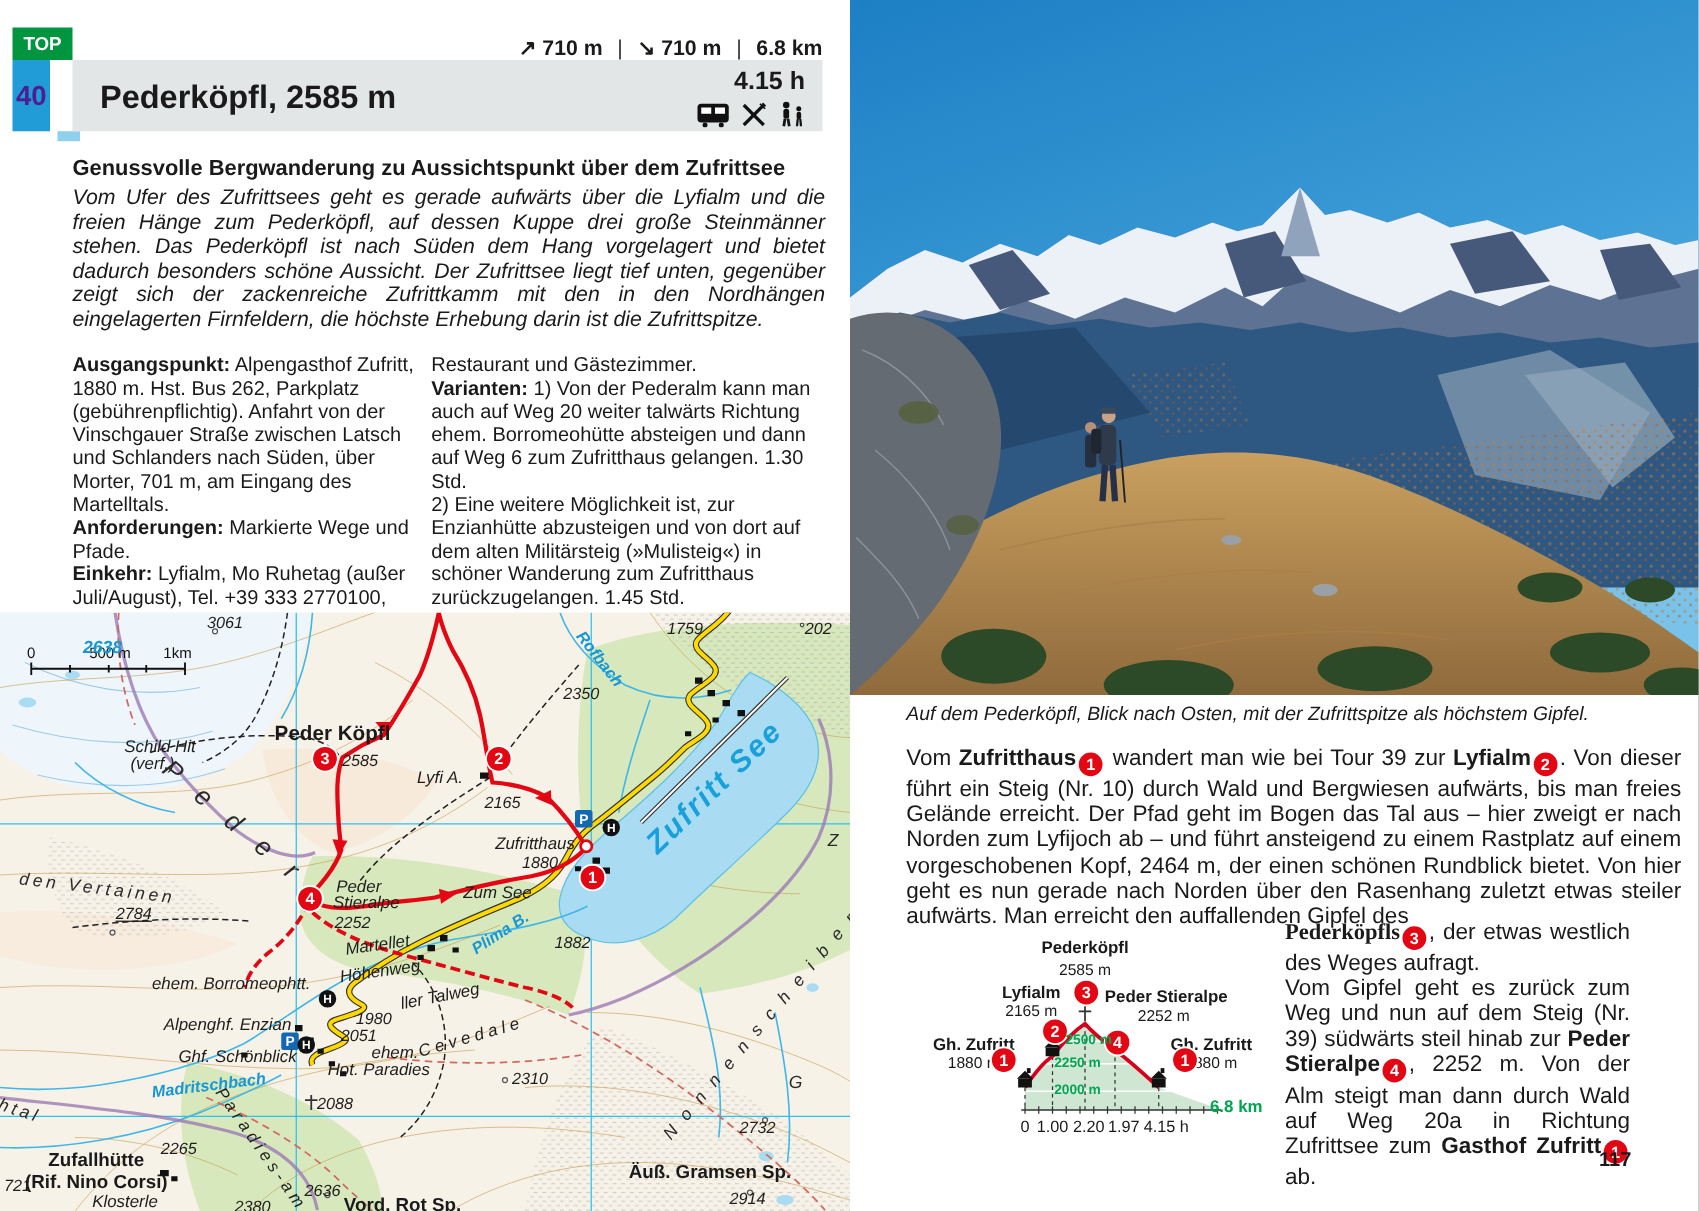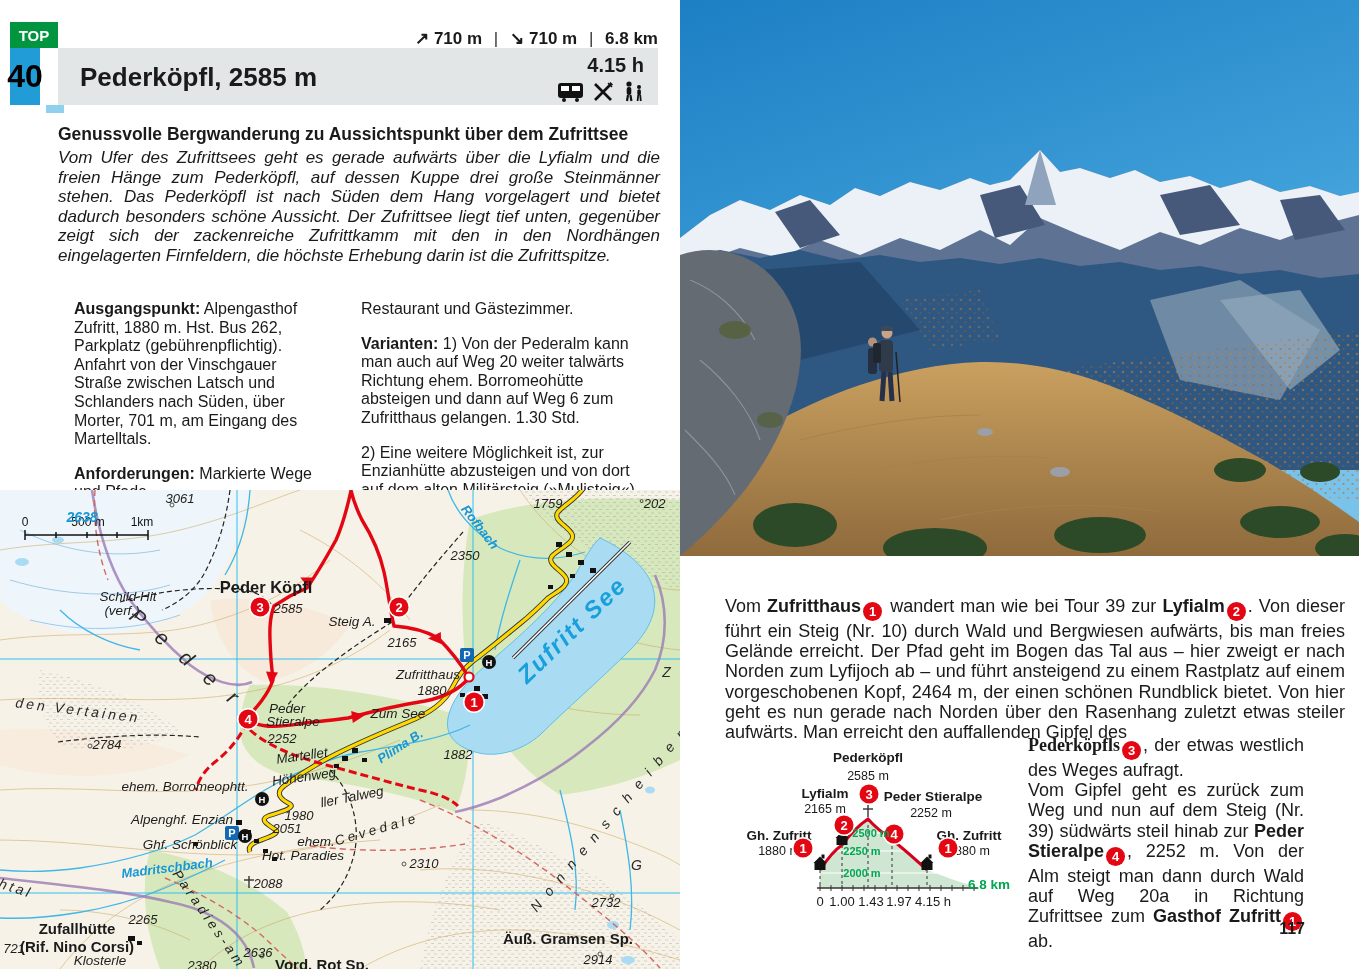--- a/index.html
+++ b/index.html
@@ -4,21 +4,21 @@
 <style>
   html,body{margin:0;padding:0;background:#888;}
   #page{position:relative;width:1359px;height:969px;background:#fff;overflow:hidden;
         font-family:"Liberation Sans",sans-serif;color:#1a1a1a;}
   .abs{position:absolute;}
 
   
   .top-badge{position:absolute;left:10px;top:22px;width:48px;height:26px;background:#00953e;
     color:#fff;font-weight:bold;font-size:15px;display:flex;align-items:center;justify-content:center;}
   .tour-num{position:absolute;left:10px;top:48px;width:30px;height:57px;background:#219cd7;
-    color:#000000;font-weight:bold;font-size:32px;display:flex;align-items:center;justify-content:center;}
+    color:#4c1d95;font-weight:bold;font-size:22px;display:flex;align-items:center;justify-content:center;}
   .tour-tab{position:absolute;left:46px;top:105px;width:18px;height:8px;background:#8fd0ee;}
   .title-bar{position:absolute;left:58px;top:48px;width:600px;height:57px;background:#e2e6e7;}
   .title-bar .t{position:absolute;left:22px;top:14px;font-size:26px;font-weight:bold;}
   .dur{position:absolute;right:14px;top:6px;font-size:20px;font-weight:bold;}
   .icons-row{position:absolute;right:12px;top:33px;display:flex;gap:9px;align-items:center;}
   .stats{position:absolute;left:58px;top:28px;width:600px;text-align:right;font-size:17px;font-weight:bold;}
   .stats .sep{margin:0 7px;font-weight:normal;color:#333;}
 
   
   .heading{position:absolute;left:58px;top:124px;width:605px;font-size:17.5px;font-weight:bold;}
@@ -51,21 +51,21 @@
   .scale-label{font-size:12px;color:#111;}
 
   
   #photo{position:absolute;left:680px;top:0;width:679px;height:556px;}
   .caption{position:absolute;left:725px;top:563px;width:610px;font-size:15.5px;font-style:italic;}
 
   
   #body-p1{position:absolute;left:725px;top:596px;width:620px;font-size:18px;line-height:20.2px;text-align:justify;}
   #body-col2{position:absolute;left:1028px;top:735px;width:276px;font-size:18px;line-height:20.2px;text-align:justify;}
   #body-col2 .para{margin:0;}
-  .para{margin:16px;}
+  .para{margin:0;}
 
   
   #profile{position:absolute;left:735px;top:745px;width:280px;height:172px;}
   #profile-labels{position:absolute;left:0;top:0;width:280px;height:172px;}
   .pl{position:absolute;transform:translate(-50%,-50%);white-space:nowrap;line-height:1;}
   .pname{font-weight:bold;font-size:13.5px;}
   .pht{font-size:12.5px;}
   .pgreen{color:#00a651;font-size:11px;font-weight:bold;}
   .pkm{color:#00a651;font-size:13.5px;font-weight:bold;}
   .paxis{font-size:13px;}
@@ -317,21 +317,21 @@
         <div class="ml blue-num" style="left: 82px; top: 27px;">2638</div>
         <div class="ml num" style="left: 180px; top: 8px;">3061</div>
         <div class="ml num" style="left: 548px; top: 13px;">1759</div>
         <div class="ml num" style="left: 652px; top: 13px;">°202</div>
         <div class="ml stream-label" style="left: 480px; top: 37px; transform: translate(-50%, -50%) rotate(52deg);">Rofbach</div>
         <div class="ml num" style="left: 465px; top: 65px;">2350</div>
         <div class="ml it" style="left: 128px; top: 107px;">Schild Hit</div>
         <div class="ml it" style="left: 122px; top: 121px;">(verf.)</div>
         <div class="ml bold-place" style="left: 266px; top: 97px;">Peder Köpfl</div>
         <div class="ml num" style="left: 288px; top: 118px;">2585</div>
-        <div class="ml it" style="left: 352px; top: 132px;">Steig A.</div>
+        <div class="ml it" style="left: 352px; top: 132px;">Lyfi A.</div>
         <div class="ml num" style="left: 402px; top: 152px;">2165</div>
         <div class="ml it" style="left: 428px; top: 185px;">Zufritthaus</div>
         <div class="ml num" style="left: 432px; top: 200px;">1880</div>
         <div class="ml it" style="left: 398px; top: 224px;">Zum See</div>
         <div class="ml lake-label" style="left: 572px; top: 140px; transform: translate(-50%, -50%) rotate(-44deg);">Zufritt See</div>
         <div class="ml valley-label2" style="left: 668px; top: 182px;">Z</div>
         <div class="ml valley-label" style="left: 187px; top: 168px; transform: translate(-50%, -50%) rotate(40deg);">P e d e r</div>
         <div class="ml valley-label2" style="left: 78px; top: 220px; transform: translate(-50%, -50%) rotate(7deg);">den Vertainen</div>
         <div class="ml it" style="left: 287px; top: 219px;">Peder</div>
         <div class="ml it" style="left: 293px; top: 232px;">Stieralpe</div>
@@ -348,21 +348,21 @@
         <div class="ml it" style="left: 303px; top: 366px;">Hot. Paradies</div>
         <div class="ml num" style="left: 268px; top: 393px;">2088</div>
         <div class="ml stream-label" style="left: 400px; top: 256px; transform: translate(-50%, -50%) rotate(-33deg);">Plima B.</div>
         <div class="ml it" style="left: 352px; top: 307px; transform: translate(-50%, -50%) rotate(-11deg);">ller Talweg</div>
         <div class="ml num" style="left: 458px; top: 264px;">1882</div>
         <div class="ml bold-place2" style="left: 77px; top: 438px;">Zufallhütte</div>
         <div class="ml bold-place2" style="left: 77px; top: 456px;">(Rif. Nino Corsi)</div>
         <div class="ml it" style="left: 100px; top: 471px;">Klosterle</div>
         <div class="ml num" style="left: 14px; top: 458px;">721</div>
         <div class="ml num" style="left: 143px; top: 429px;">2265</div>
-        <div class="ml num" style="left: 107px; top: 254px;">2784</div>
+        <div class="ml num" style="left: 107px; top: 241px; text-decoration: underline;">2784</div>
         <div class="ml valley-label2" style="left: 16px; top: 398px; transform: translate(-50%, -50%) rotate(18deg);">htal</div>
         <div class="ml it" style="left: 208px; top: 428px; transform: translate(-50%, -50%) rotate(55deg);">P a r a d i e s - a m</div>
         <div class="ml it" style="left: 375px; top: 340px; transform: translate(-50%, -50%) rotate(-16deg);">C e v e d a l e</div>
         <div class="ml num" style="left: 424px; top: 373px;">2310</div>
         <div class="ml valley-label2" style="left: 608px; top: 330px; transform: translate(-50%, -50%) rotate(-50deg);">N o n n e n s c h e i b e r</div>
         <div class="ml valley-label2" style="left: 638px; top: 375px;">G</div>
         <div class="ml num" style="left: 606px; top: 412px;">2732</div>
         <div class="ml bold-place2" style="left: 568px; top: 448px;">Äuß. Gramsen Sp.</div>
         <div class="ml num" style="left: 598px; top: 469px;">2914</div>
         <div class="ml bold-place2" style="left: 322px; top: 474px;">Vord. Rot Sp.</div>
@@ -444,20 +444,21 @@
         <rect x="199" y="340" width="14" height="32" rx="4" fill="#2f3a4a"></rect>
         <rect x="193" y="343" width="8" height="20" rx="3" fill="#1f2630"></rect>
         <line x1="204" y1="372" x2="202" y2="401" stroke="#273049" stroke-width="5"></line>
         <line x1="210" y1="372" x2="212" y2="401" stroke="#273049" stroke-width="5"></line>
         <circle cx="207" cy="333" r="5.5" fill="#caa287"></circle>
         <rect x="201" y="326" width="12" height="5" rx="2" fill="#3a4a5a"></rect>
       </g>
     </svg>
   </div>
 
+  <div class="caption">Auf dem Pederköpfl, Blick nach Osten, mit der Zufrittspitze als höchstem Gipfel.</div>
 
   <div id="body-p1"><span>Vom </span><span style="font-weight: bold;">Zufritthaus</span><span class="badge">1</span><span> wandert man wie bei Tour 39 zur </span><span style="font-weight: bold;">Lyfialm</span><span class="badge">2</span><span>. Von dieser führt ein Steig (Nr. 10) durch Wald und Bergwiesen aufwärts, bis man freies Gelände erreicht. Der Pfad geht im Bogen das Tal aus – hier zweigt er nach Norden zum Lyfijoch ab – und führt ansteigend zu einem Rastplatz auf einem vorgeschobenen Kopf, 2464 m, der einen schönen Rundblick bietet. Von hier geht es nun gerade nach Norden über den Rasenhang zuletzt etwas steiler aufwärts. Man erreicht den auffallenden Gipfel des</span></div>
   <div id="body-col2">
       <div class="para"><span style="font-weight: bold; font-family: Liberation Serif, serif;">Pederköpfls</span><span class="badge">3</span><span>, der etwas westlich des Weges aufragt.</span></div>
       <div class="para"><span>Vom Gipfel geht es zurück zum Weg und nun auf dem Steig (Nr. 39) südwärts steil hinab zur </span><span style="font-weight: bold;">Peder Stieralpe</span><span class="badge">4</span><span>, 2252 m. Von der Alm steigt man dann durch Wald auf Weg 20a in Richtung Zufrittsee zum </span><span style="font-weight: bold;">Gasthof Zufritt</span><span class="badge">1</span><span> ab.</span></div>
     </div>
 
   <div id="profile">
     <svg width="280" height="172" viewBox="0 0 280 172">
       <path d="M85,143 L85,125 C95,110 101,104 107,100 C116,88 124,80 133,74 C140,82 149,89 157,95 C168,103 181,115 192,125 C208,131 225,137 240,142 L240,143 Z" fill="#cfe6d3"></path>
@@ -527,21 +528,21 @@
         <div class="badge abs-badge" style="left: 157px; top: 89px;">4</div>
         <div class="pl pname" style="left: 234px; top: 91px;">Gh. Zufritt</div>
         <div class="pl pht" style="left: 234px; top: 106px;">1880 m</div>
         <div class="badge abs-badge" style="left: 211px; top: 103px;">1</div>
         <div class="pl pgreen" style="left: 136px; top: 88px;">2500 m</div>
         <div class="pl pgreen" style="left: 127px; top: 106px;">2250 m</div>
         <div class="pl pgreen" style="left: 127px; top: 128px;">2000 m</div>
         <div class="pl pkm" style="left: 254px; top: 140px;">6.8 km</div>
         <div class="pl paxis" style="left: 85px; top: 156px;">0</div>
         <div class="pl paxis" style="left: 107px; top: 156px;">1.00</div>
-        <div class="pl paxis" style="left: 136px; top: 156px;">1.43</div>
+        <div class="pl paxis" style="left: 136px; top: 156px;">2.20</div>
         <div class="pl paxis" style="left: 164px; top: 156px;">1.97</div>
         <div class="pl paxis" style="left: 198px; top: 156px;">4.15 h</div>
       </div>
   </div>
 
   <div class="page-num">117</div>
 
 </div>
 
 </body></html>

